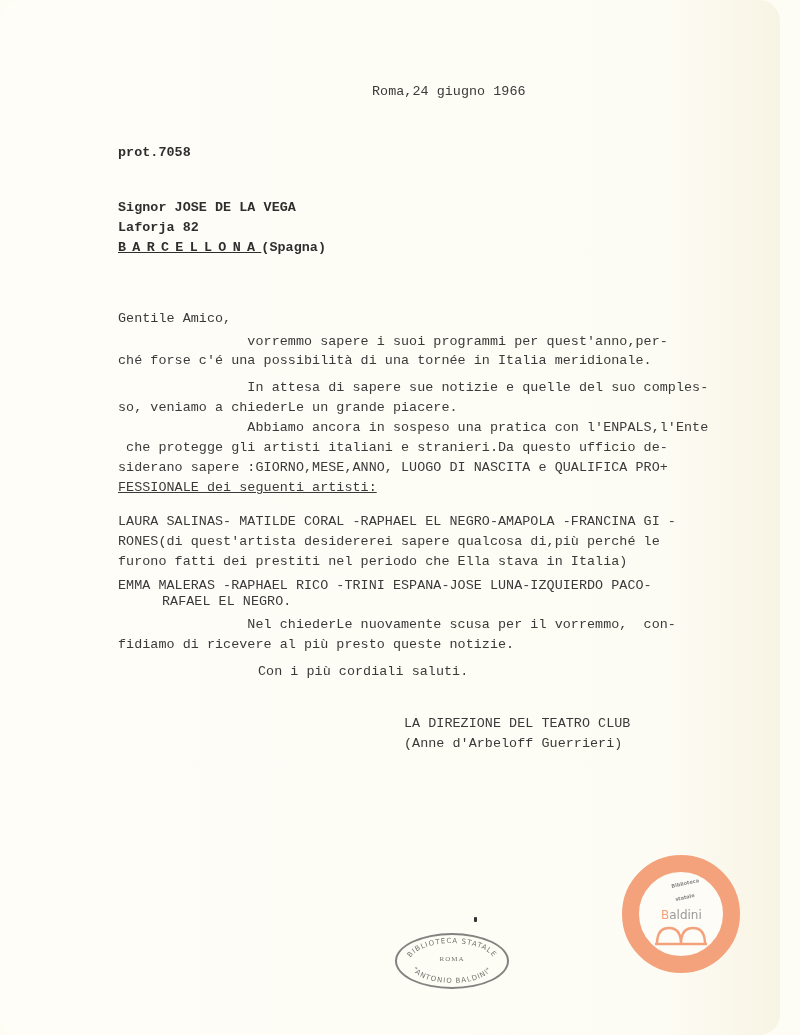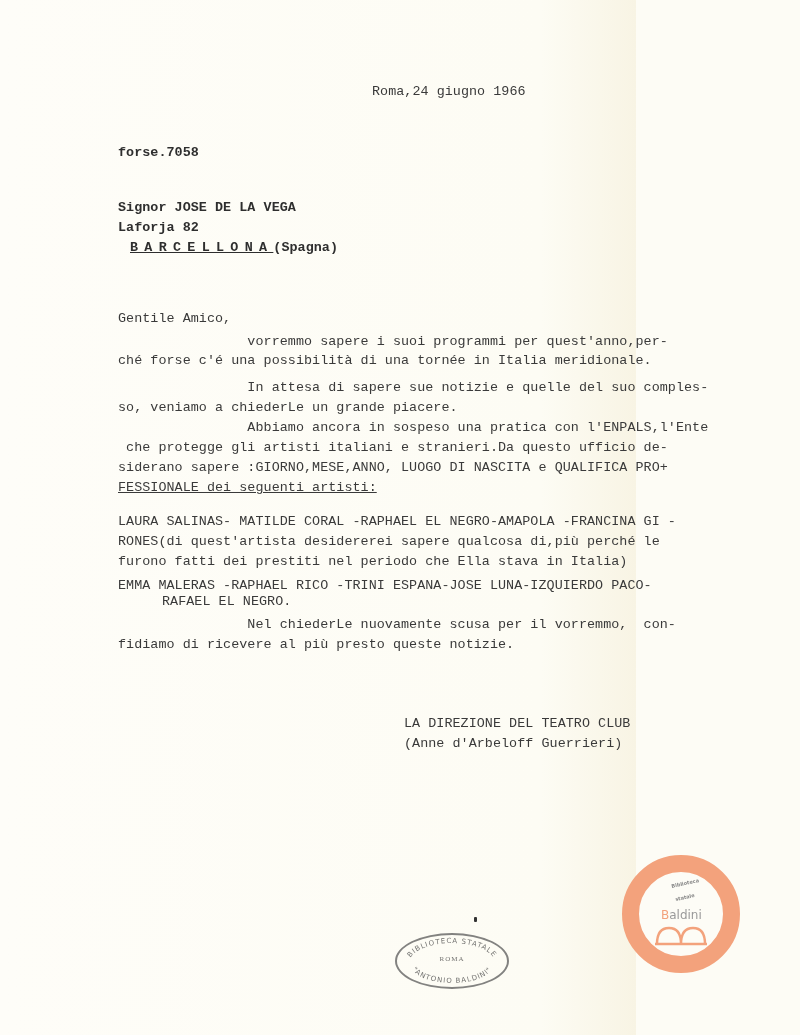--- a/index.html
+++ b/index.html
@@ -2,22 +2,23 @@
 <html><head>
   <meta charset="utf-8">
   <style>
     html, body { margin: 0; padding: 0; }
     body {
       width: 800px; height: 1035px; overflow: hidden;
       background: #fdfcf5;
       position: relative;
     }
     .page {
-      position: absolute; left: 0; top: 0; width: 636px; height: 1035px;
+      position: absolute; left: 0; top: 0; width: 780px; height: 1035px;
       background: linear-gradient(90deg, #fefdf8 0%, #fdfcf4 85%, #f8f4e4 100%);
+      border-radius: 21px;
     }
     .tw {
       position: absolute;
       font-family: "Liberation Mono", "DejaVu Sans Mono", monospace;
       font-size: 13.4px;
       color: #3a3a3a;
       white-space: pre;
       letter-spacing: 0.05px;
       line-height: 19.5px;
     }
@@ -49,26 +50,26 @@
     .logo-name .first { color: #f3a27c; }
     .dot { position: absolute; width: 3px; height: 5px; background: #333; border-radius: 1px; }
   </style>
 </head>
 <body>
 
 <div class="page">
 
   <div class="tw" style="left:372px; top:82px;">Roma,24 giugno 1966</div>
 
-  <div class="tw bold" style="left:118px; top:143px;">forse.7058</div>
+  <div class="tw bold" style="left:118px; top:143px;">prot.7058</div>
 
   <div>
     <div class="tw bold" style="left:118px; top:198px;">Signor JOSE DE LA VEGA</div>
     <div class="tw bold" style="left:118px; top:218px;">Laforja 82</div>
-    <div class="tw bold" style="left:130px; top:238px;text-align:right;"><span class="underline-spaced">BARCELLONA</span><span>(Spagna)</span></div>
+    <div class="tw bold" style="left:118px; top:238px;text-align:right;"><span class="underline-spaced">BARCELLONA</span><span>(Spagna)</span></div>
   </div>
 
   <div class="tw" style="left:118px; top:309px;">Gentile Amico,</div>
 
   <div>
     <div class="tw" style="left:118px; top:332px;">                vorremmo sapere i suoi programmi per quest'anno,per-</div>
     <div class="tw" style="left:118px; top:351px;">ché forse c'é una possibilità di una tornée in Italia meridionale.</div>
     <div class="tw" style="left:118px; top:378px;">                In attesa di sapere sue notizie e quelle del suo comples-</div>
     <div class="tw" style="left:118px; top:398px;">so, veniamo a chiederLe un grande piacere.</div>
     <div class="tw" style="left:118px; top:418px;">                Abbiamo ancora in sospeso una pratica con l'ENPALS,l'Ente</div>
@@ -83,20 +84,21 @@
     <div class="tw" style="left:118px; top:552px;">furono fatti dei prestiti nel periodo che Ella stava in Italia)</div>
     <div class="tw" style="left:118px; top:576px;">EMMA MALERAS -RAPHAEL RICO -TRINI ESPANA-JOSE LUNA-IZQUIERDO PACO-</div>
     <div class="tw" style="left:118px; top:592px;margin-left:44px;">RAFAEL EL NEGRO.</div>
   </div>
 
   <div>
     <div class="tw" style="left:118px; top:615px;">                Nel chiederLe nuovamente scusa per il vorremmo,  con-</div>
     <div class="tw" style="left:118px; top:635px;">fidiamo di ricevere al più presto queste notizie.</div>
   </div>
 
+  <div class="tw" style="left:258px; top:662px;">Con i più cordiali saluti.</div>
 
   <div>
     <div class="tw" style="left:404px; top:714px;">LA DIREZIONE DEL TEATRO CLUB</div>
     <div class="tw" style="left:404px; top:734px;">(Anne d'Arbeloff Guerrieri)</div>
   </div>
 
   <div class="dot" style="left:474px; top:917px;"></div>
 
   <div class="stamp">
     <svg width="110" height="52" viewBox="0 0 110 52">

